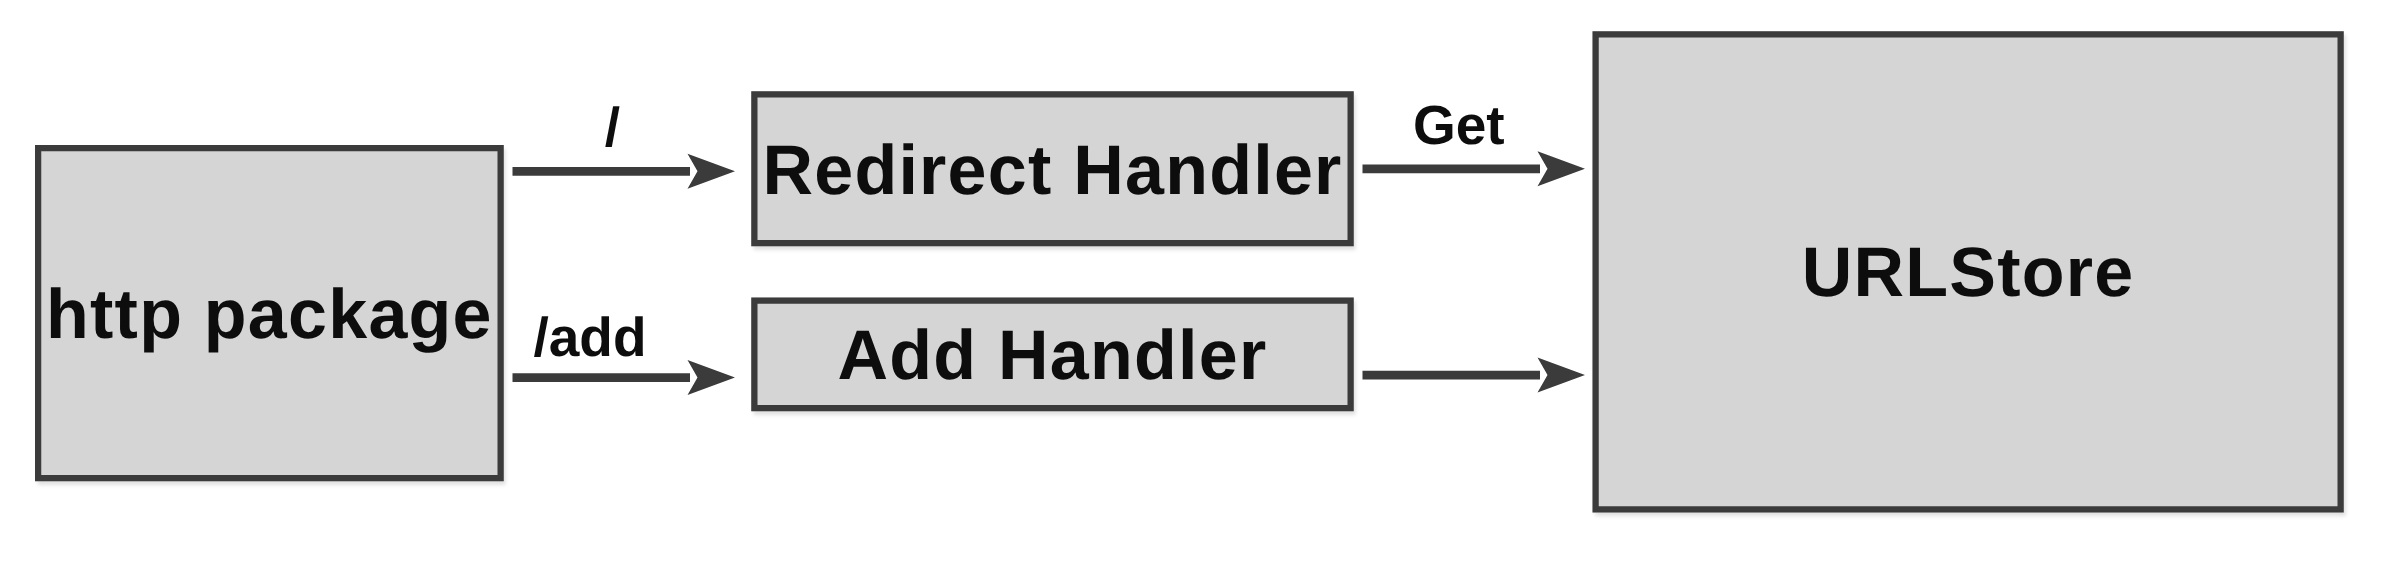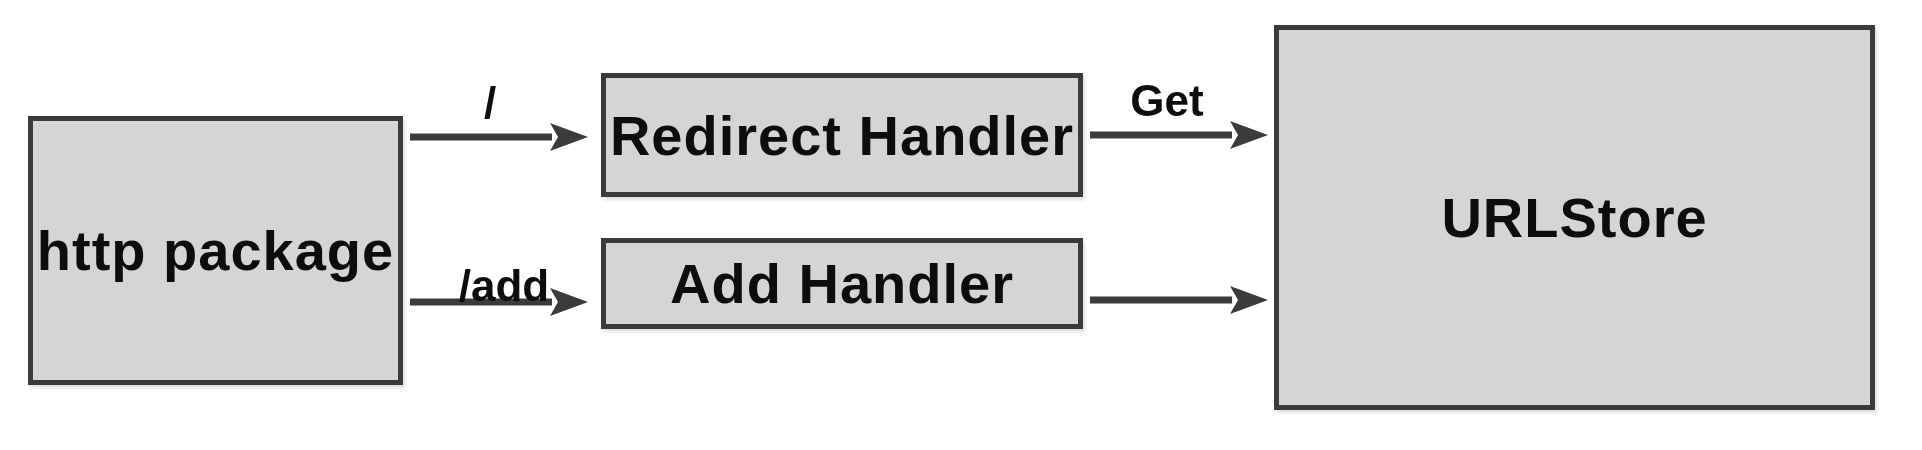--- a/index.html
+++ b/index.html
@@ -50,21 +50,21 @@
 
   .edge-label {
     position: absolute;
     transform: translate(-50%, -50%);
     color: #0d0d0d;
     font-weight: bold;
     font-size: 44px;
     white-space: nowrap;
   }
   .el-root { left: 490px;  top: 103px; }
-  .el-add  { left: 504px;  top: 271px; margin-top: 15px; }
+  .el-add  { left: 472px;  top: 271px; }
   .el-get  { left: 1167px; top: 101px; }
   .el-put  { left: 1170px; top: 274px; }
 </style>
 </head>
 <body>
 
 <div class="canvas">
 
   <div class="box box-http">
     <span class="label">http package</span>

